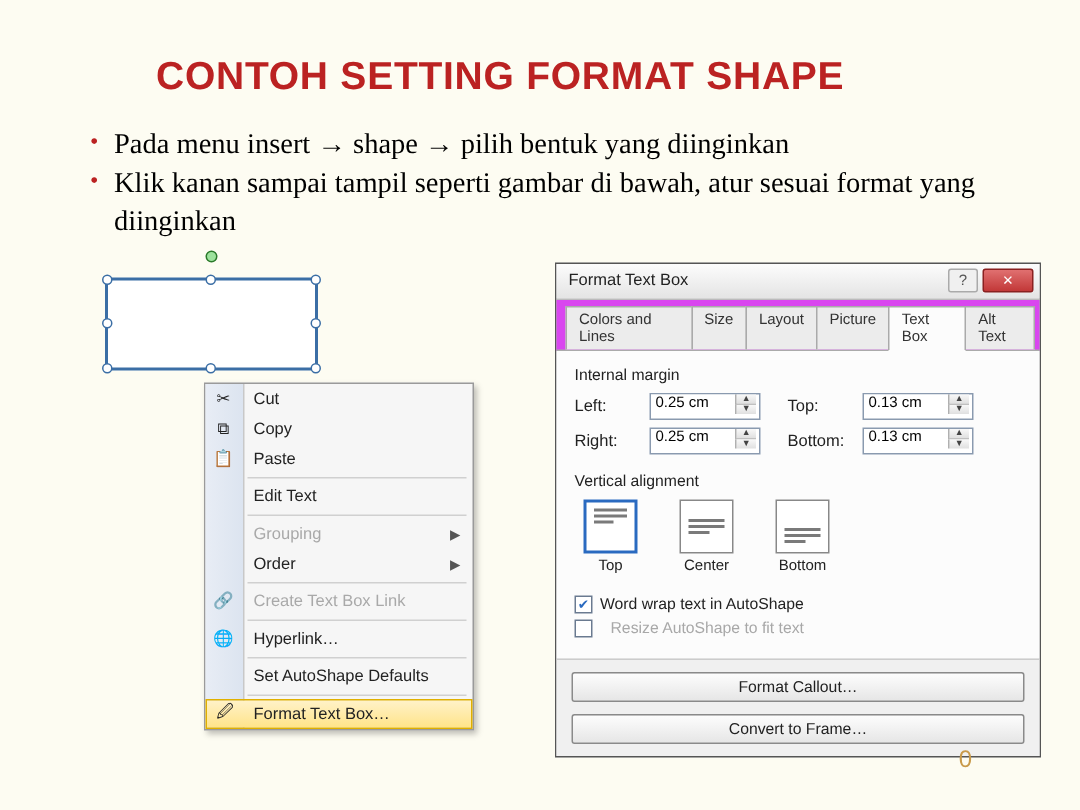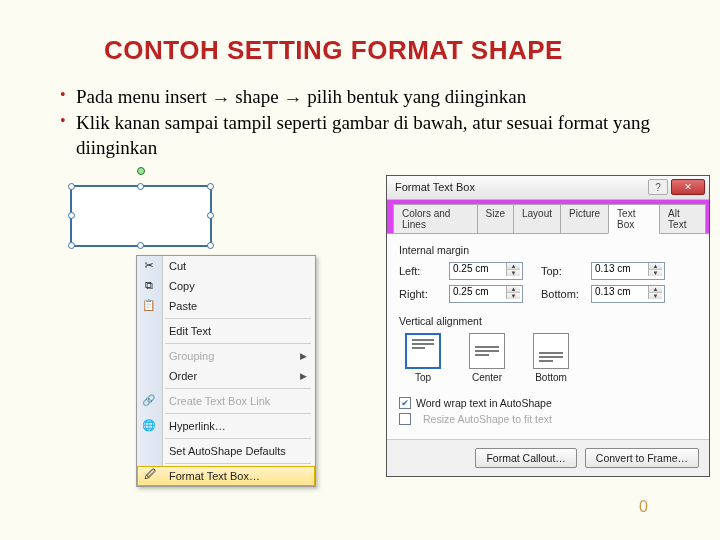--- a/index.html
+++ b/index.html
@@ -19,21 +19,21 @@
   .rotate-handle { position: absolute; left: 50%; top: -20px; margin-left: -4px; width: 8px; height: 8px; border: 1px solid #2b7a2b; background: #9de29d; border-radius: 50%; }
   .context-menu { position: absolute; left: 76px; top: 80px; width: 180px; background: #f6f6f6; border: 1px solid #9a9a9a; box-shadow: 2px 2px 4px rgba(0,0,0,0.25); font-size: 11px; }
   .context-menu .icon-col { position: absolute; left: 0; top: 0; bottom: 0; width: 26px; background: linear-gradient(to right, #e8edf5, #dce4f0); border-right: 1px solid #c8c8c8; }
   .cm-item { position: relative; padding: 4px 8px 4px 32px; color: #222; cursor: default; display: flex; align-items: center; justify-content: space-between; }
   .cm-item.disabled { color: #a9a9a9; }
   .cm-item.hover { background: linear-gradient(to bottom, #fff2c8, #ffe48a); border: 1px solid #e0b000; padding: 3px 7px 3px 31px; }
   .cm-sep { height: 1px; background: #d0d0d0; margin: 2px 4px 2px 28px; }
   .cm-icon { position: absolute; left: 4px; width: 16px; height: 16px; display: flex; align-items: center; justify-content: center; font-size: 11px; }
   .chev { font-size: 9px; color: #555; }
   
-  .dialog { position: absolute; left: 310px; top: 0; width: 324px; background: #f4f4f4; border: 1px solid #555; font-size: 11px; margin-left: 16px; }
+  .dialog { position: absolute; left: 310px; top: 0; width: 324px; background: #f4f4f4; border: 1px solid #555; font-size: 11px; }
   .dlg-title { height: 24px; background: linear-gradient(to bottom, #fcfcfc, #e4e4e4); border-bottom: 1px solid #bbb; display: flex; align-items: center; padding: 0 4px 0 8px; font-size: 11px; color: #222; }
   .dlg-title .spacer { flex: 1; }
   .dlg-close { width: 34px; height: 16px; background: linear-gradient(to bottom, #e07070, #c23838); border: 1px solid #8a2020; color: #fff; font-size: 9px; display: flex; align-items: center; justify-content: center; border-radius: 2px; }
   .dlg-help { width: 20px; height: 16px; border: 1px solid #aaa; background: #f0f0f0; font-size: 10px; display: flex; align-items: center; justify-content: center; margin-right: 3px; border-radius: 2px; color: #555; }
   .tabs { display: flex; background: #d946ef; padding: 4px 4px 0 6px; gap: 0; border-bottom: 1px solid #aaa; }
   .tab { padding: 3px 8px; border: 1px solid #aaa; border-bottom: none; background: #ececec; font-size: 10px; margin-right: -1px; position: relative; color: #333; }
   .tab.active { background: #fcfcfc; z-index: 2; border-bottom: 1px solid #fcfcfc; margin-bottom: -1px; }
   .dlg-body { background: #fcfcfc; padding: 10px 12px; min-height: 200px; }
   .section-label { font-size: 10.5px; margin-bottom: 6px; color: #222; }
   .margin-grid { display: grid; grid-template-columns: 38px 80px 38px 80px; gap: 5px 12px; align-items: center; margin-bottom: 12px; }
@@ -45,21 +45,21 @@
   .spinner .sp-btn:first-child { border-bottom: 1px solid #c0c0c0; }
   .va-row { display: flex; gap: 28px; margin: 6px 0 14px 6px; }
   .va-item { display: flex; flex-direction: column; align-items: center; gap: 3px; font-size: 10px; color: #222; }
   .va-box { width: 36px; height: 36px; border: 1px solid #888; background: #fff; position: relative; }
   .va-box.sel { border: 2px solid #2a6ac0; }
   .va-lines { position: absolute; left: 5px; right: 5px; }
   .va-line { height: 2px; background: #7a7a7a; margin-bottom: 2px; }
   .options .opt { display: flex; align-items: center; gap: 5px; font-size: 10.5px; margin-bottom: 4px; color: #222; }
   .options .opt.disabled { color: #a8a8a8; gap: 12px; }
   .check { width: 12px; height: 12px; border: 1px solid #6a7a90; background: #fff; display: flex; align-items: center; justify-content: center; font-size: 9px; color: #2a6ac0; }
-  .dlg-footer { background: #f0f0f0; padding: 8px 10px; display: flex; justify-content: flex-end; gap: 8px; border-top: 1px solid #ccc; }
+  .dlg-footer { background: #f0f0f0; padding: 8px 10px; display: flex; justify-content: flex-end; gap: 8px; border-top: 1px solid #ccc; flex-direction: column; }
   .btn { border: 1px solid #8a8a8a; background: linear-gradient(to bottom, #fdfdfd, #e6e6e6); padding: 3px 10px; font-size: 10.5px; border-radius: 2px; color: #222; }
   .page-num { position: absolute; right: 72px; bottom: 24px; color: #c99a4a; font-size: 16px; }
 </style>
 </head>
 <body>
 
 <h1 class="title">CONTOH SETTING FORMAT SHAPE</h1>
 
 <ul class="bullets">
   <li>

